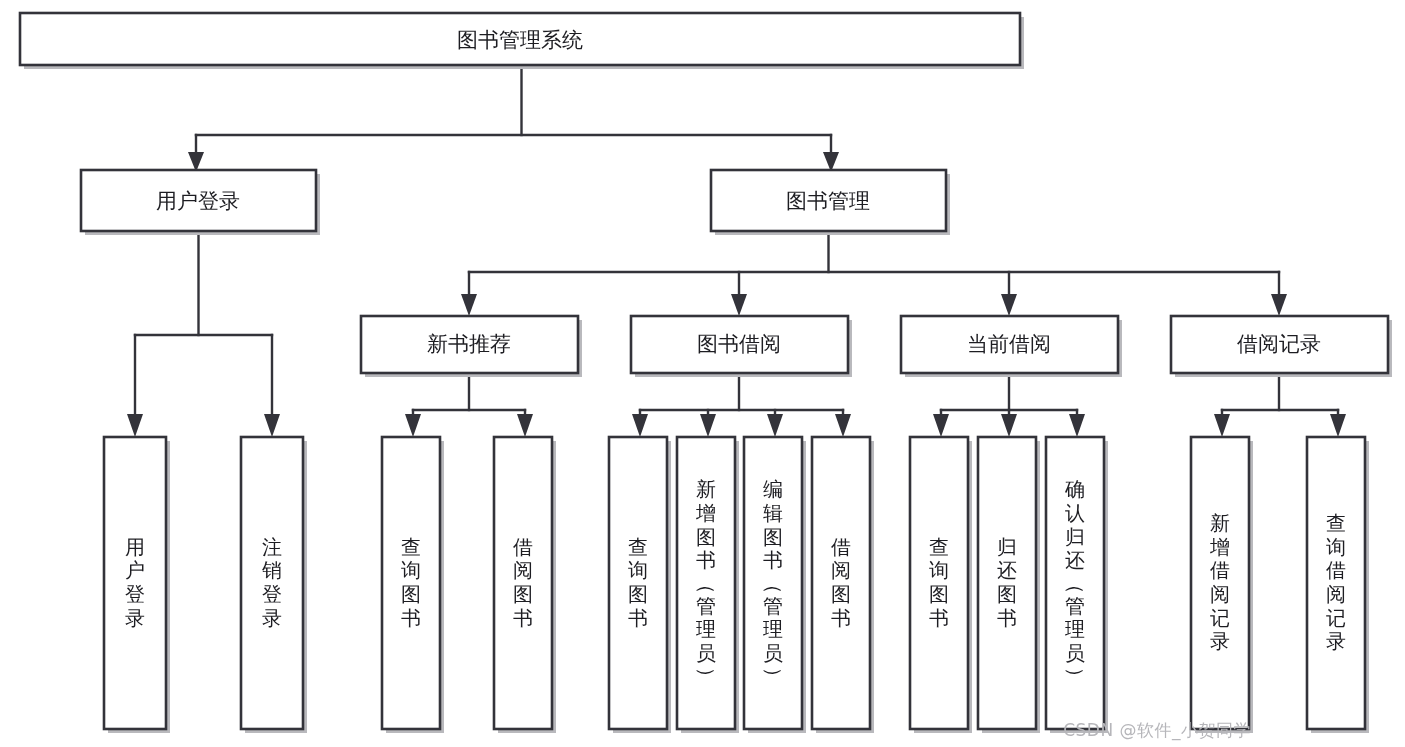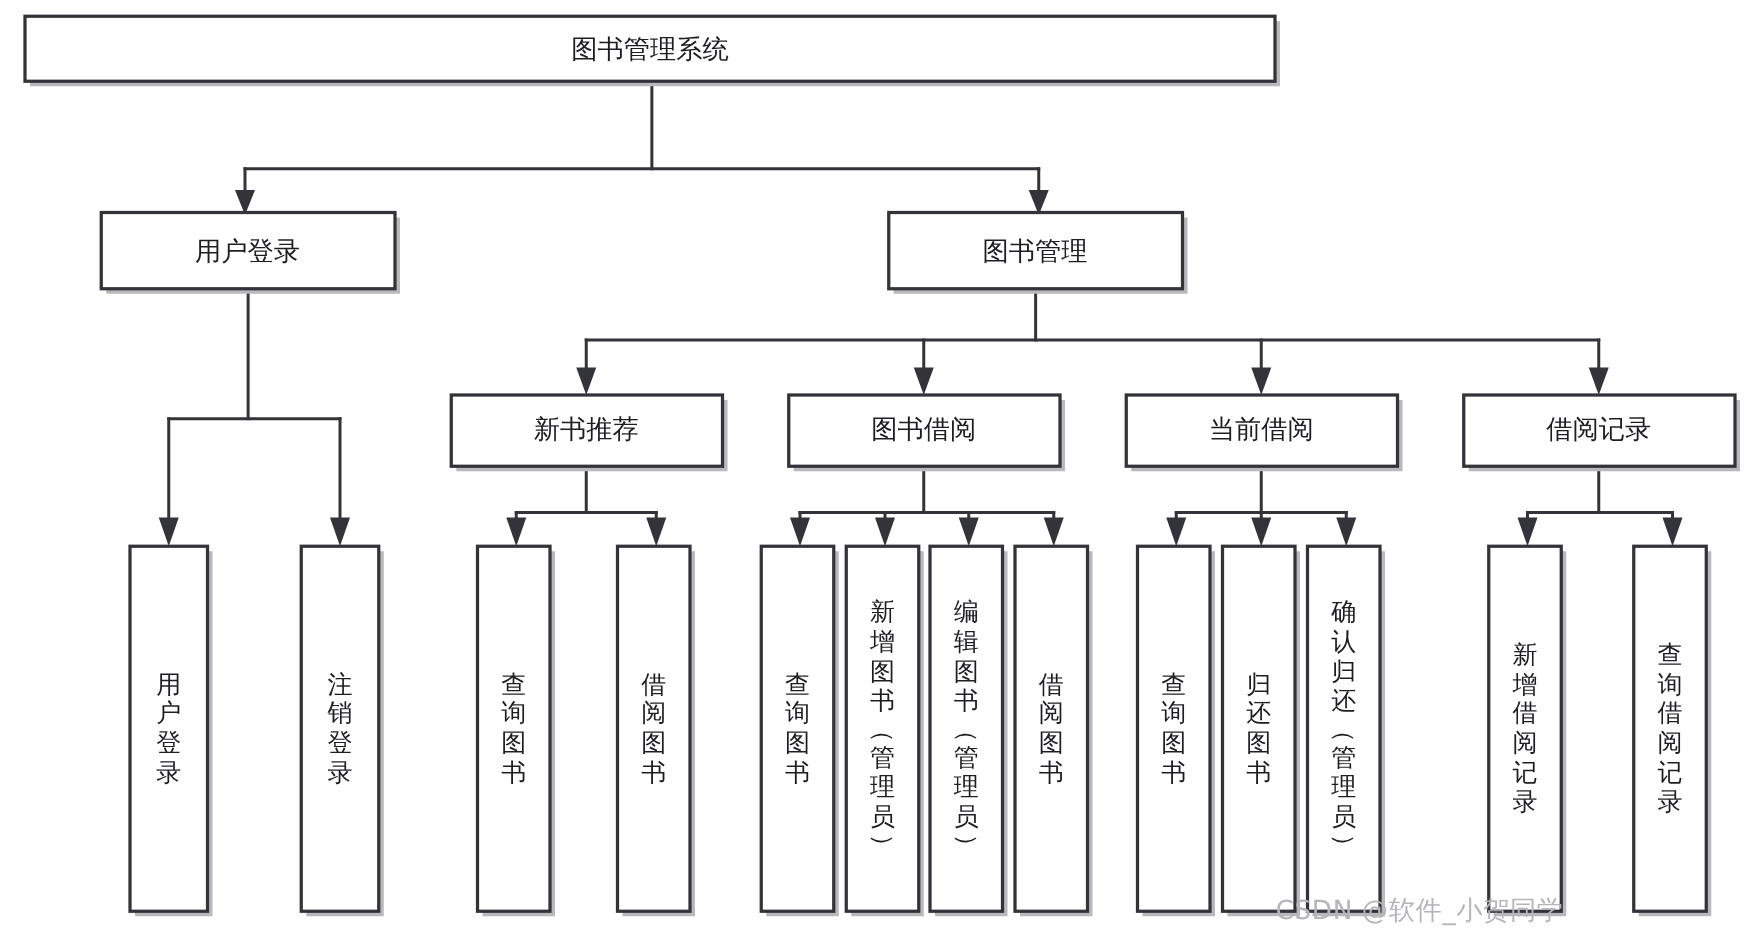--- a/index.html
+++ b/index.html
@@ -65,21 +65,21 @@
     text-align: center;
     pointer-events: none;
     white-space: pre-line;
     letter-spacing: 0px;
   }
   .watermark {
     position: absolute;
     right: 8px;
     bottom: 5px;
     font-family: "DejaVu Sans", "Liberation Sans", sans-serif;
-    font-size: 21px;
+    font-size: 17px;
     color: #b6b6ba;
     letter-spacing: 0.5px;
     white-space: nowrap;
     text-align: right;
   }
 </style>
 </head>
 <body>
 
 <div id="diagram-root">

